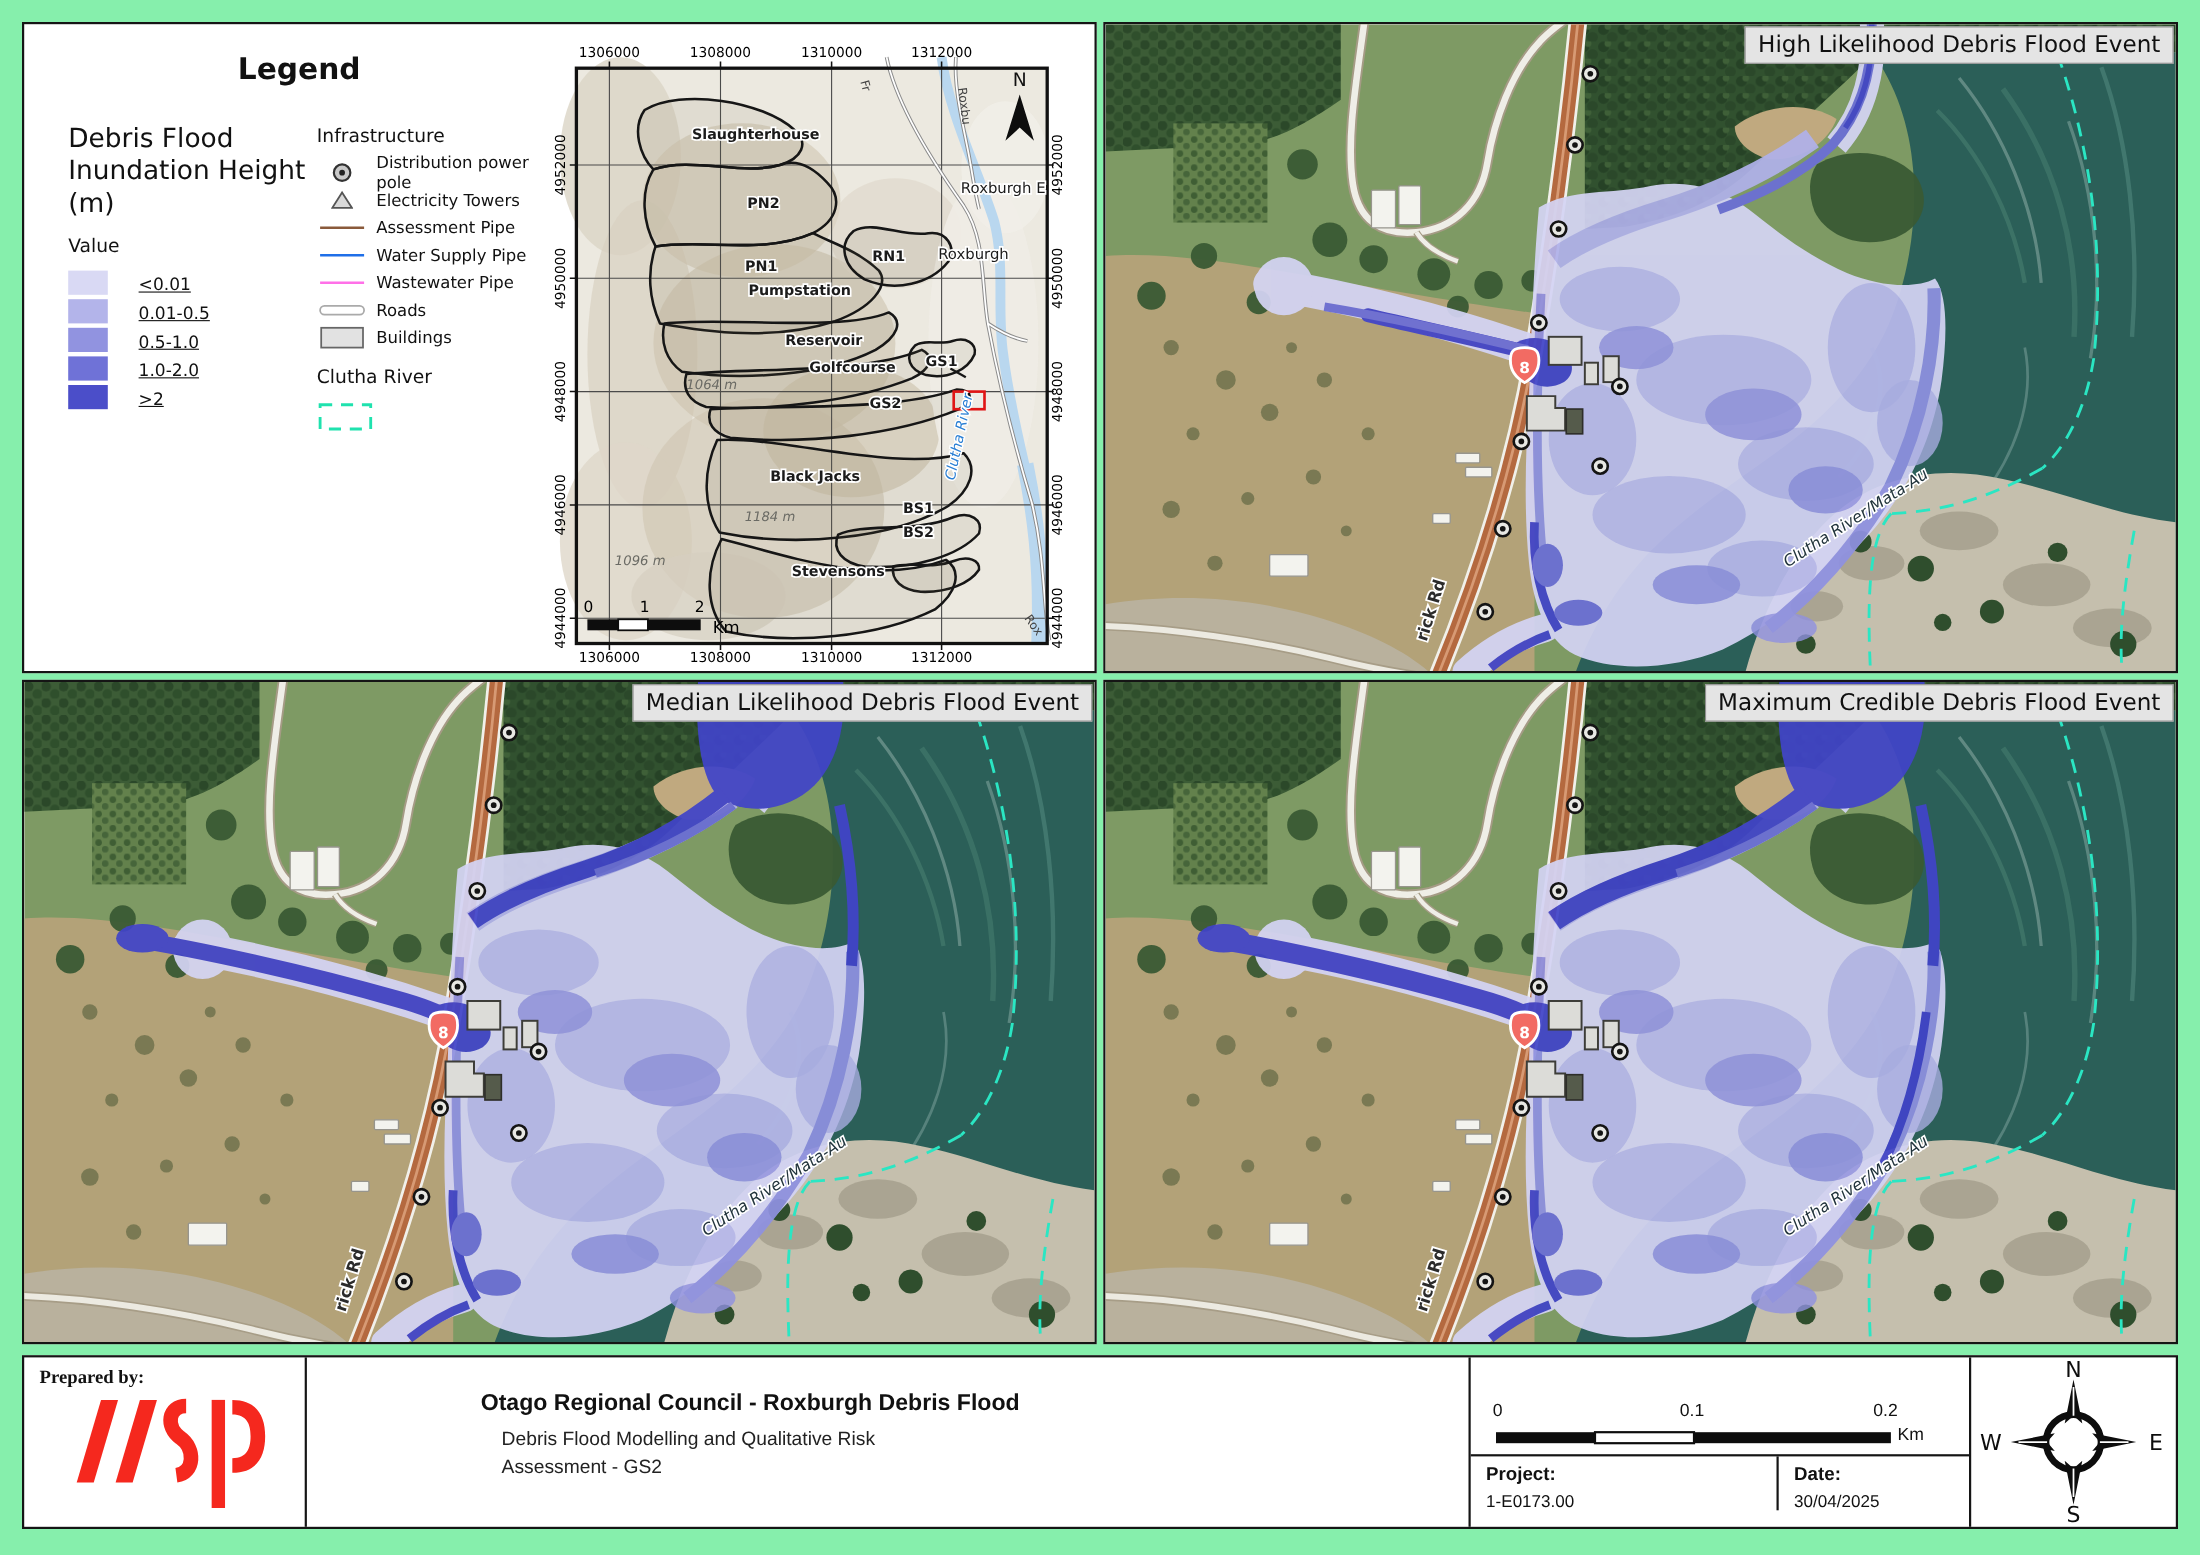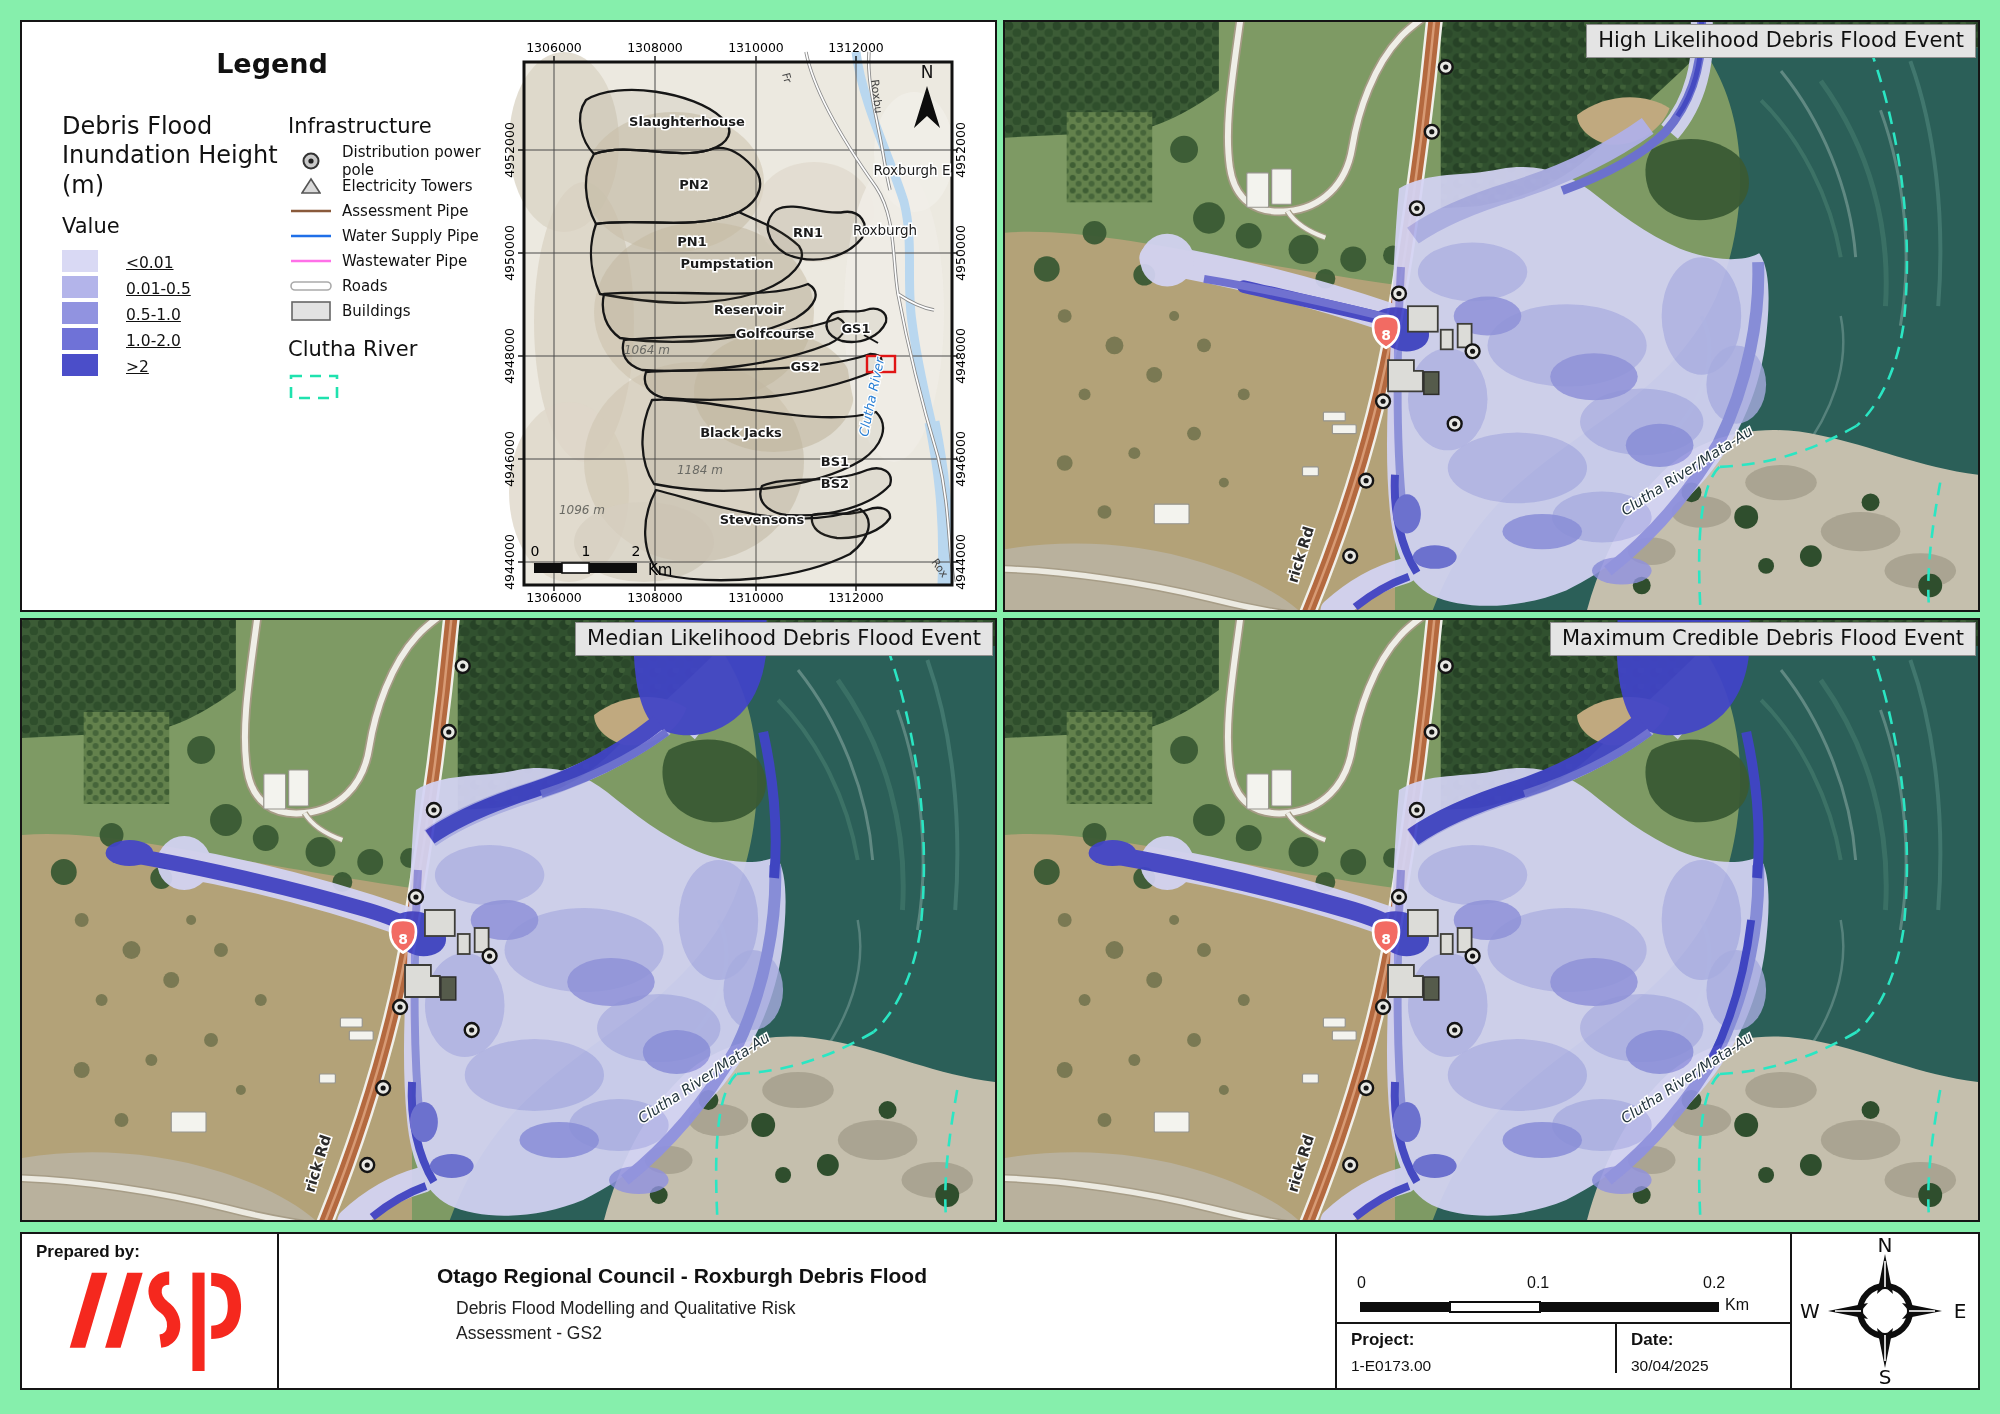--- a/index.html
+++ b/index.html
@@ -3,33 +3,33 @@
 <meta charset="utf-8">
 <style>
   html,body{margin:0;padding:0;background:#ffffff;}
   .sheet{position:relative;width:2000px;height:1414px;background:#86efac;font-family:"DejaVu Sans",sans-serif;color:#111;}
   .panel{position:absolute;border:2px solid #151515;background:#fff;box-sizing:border-box;overflow:hidden;}
   .map-panel svg{display:block;width:100%;height:100%;}
   .map-title{position:absolute;top:2px;right:2px;background:#e4e4e4;border:1px solid #8f8f8f;padding:3px 11px 5px 11px;font-size:21px;color:#101010;white-space:nowrap;}
   
   .lg-title{position:absolute;left:0;top:26px;width:500px;text-align:center;font-size:27px;font-weight:bold;}
   .lg-h{font-size:24px;line-height:1.22;}
-  .lg-sub{font-size:21px;}
+  .lg-sub{font-size:17px;}
   .lg-col1{position:absolute;left:40px;top:90px;width:230px;}
   .lg-col2{position:absolute;left:266px;top:92px;width:210px;}
   .lg-row{display:flex;align-items:flex-end;height:26px;text-decoration:underline;}
   .lg-swatch{width:36px;height:22px;margin-right:28px;flex:0 0 auto;}
   .lg-row-label{font-size:15.5px;}
   .infra-row{display:flex;align-items:center;height:25px;}
   .infra-ic{width:46px;display:flex;justify-content:center;margin-right:8px;flex:0 0 auto;}
   .infra-label{font-size:15px;}
   .footer{position:absolute;left:20px;top:1232px;width:1960px;height:158px;border:2px solid #151515;box-sizing:border-box;background:#fff;}
   .fcell{position:absolute;top:0;height:100%;box-sizing:border-box;}
   .prepared{left:0;width:257px;border-right:2px solid #151515;}
-  .prep-label{position:absolute;left:14px;top:8px;font-weight:bold;font-size:17px;font-family:Liberation Sans, sans-serif;}
+  .prep-label{position:absolute;left:14px;top:8px;font-weight:bold;font-size:17px;font-family:Liberation Serif, serif;}
   .titlearea{left:257px;width:1056px;}
   .main-title{position:absolute;left:158px;top:30px;font-size:21px;font-weight:bold;font-family:"Liberation Sans",sans-serif;}
   .sub-title{position:absolute;left:177px;top:62px;font-size:17.5px;line-height:1.45;font-family:"Liberation Sans",sans-serif;color:#222;}
   .scalebox{left:1313px;width:457px;border-left:2px solid #151515;border-right:2px solid #151515;}
   .sb-top{position:absolute;left:0;top:0;width:100%;height:90px;border-bottom:2px solid #151515;box-sizing:border-box;}
   .sb-bottom{position:absolute;left:0;top:90px;width:100%;height:49px;}
   .pcell{position:absolute;top:0;height:100%;box-sizing:border-box;}
   .pcell.project{left:0;width:280px;border-right:2px solid #151515;}
   .pcell.date{left:280px;width:173px;}
   .pd-label{position:absolute;left:14px;top:6px;font-weight:bold;font-size:17px;font-family:"Liberation Sans",sans-serif;}

